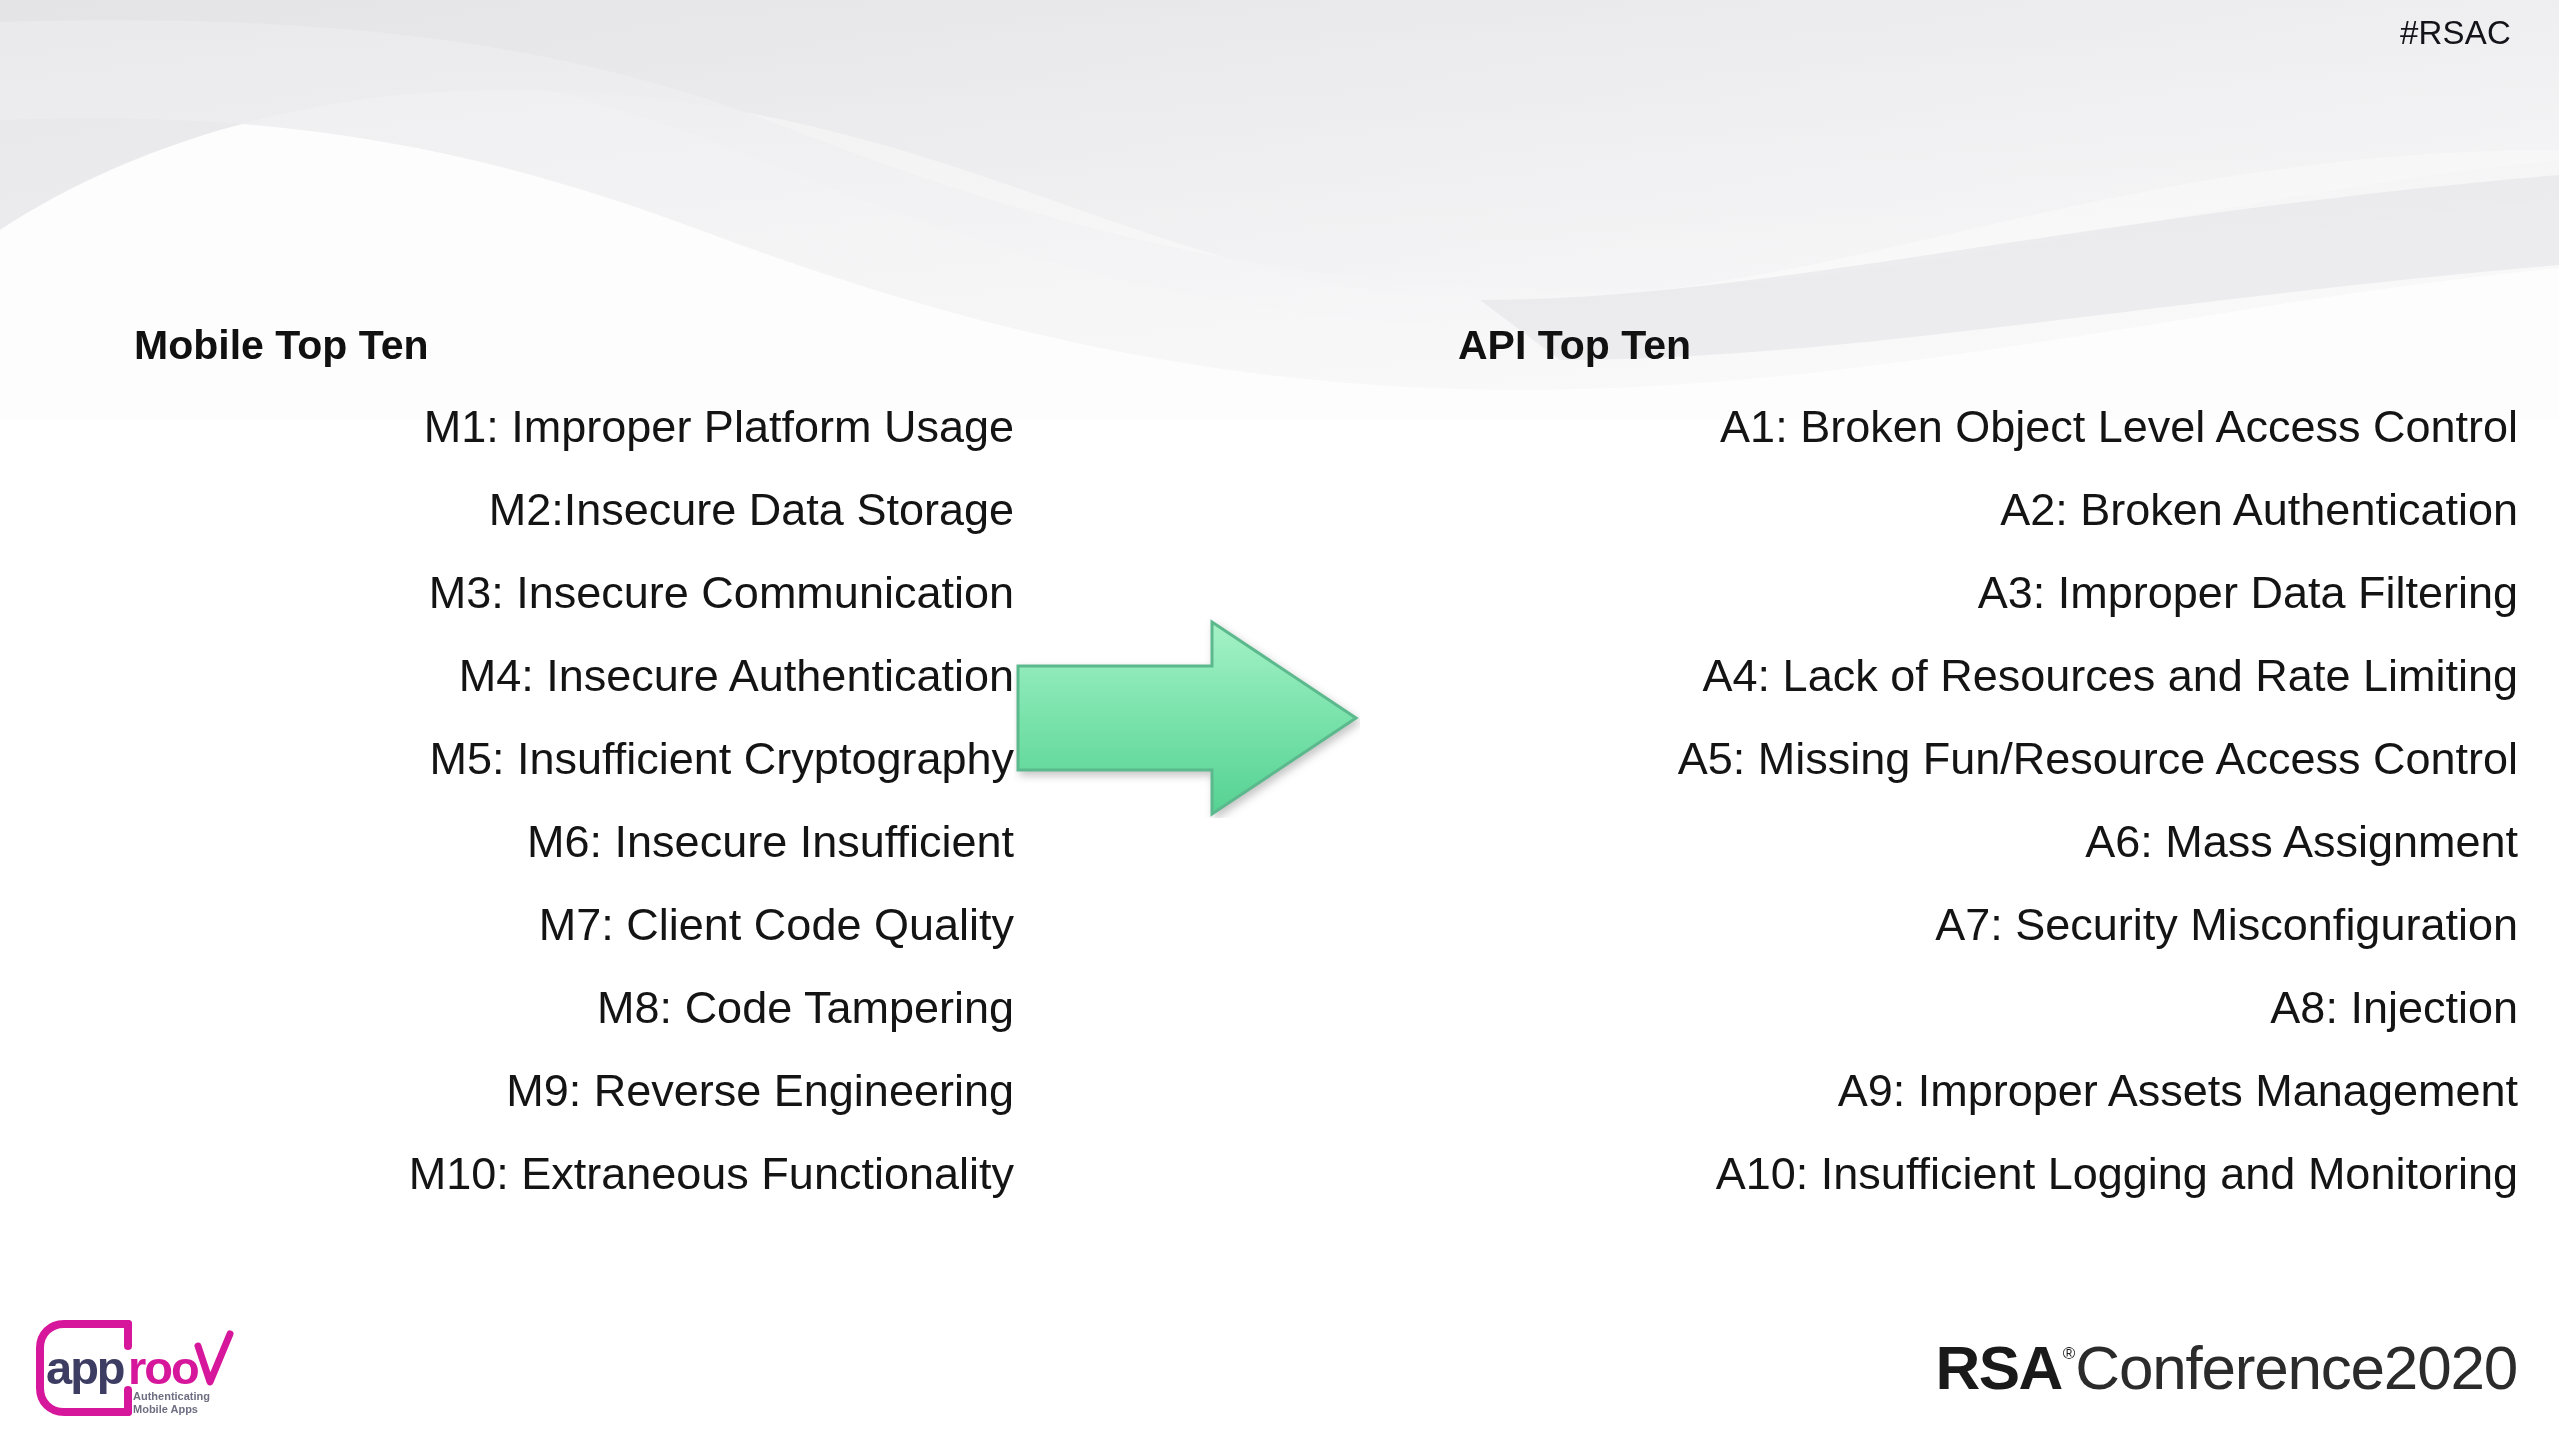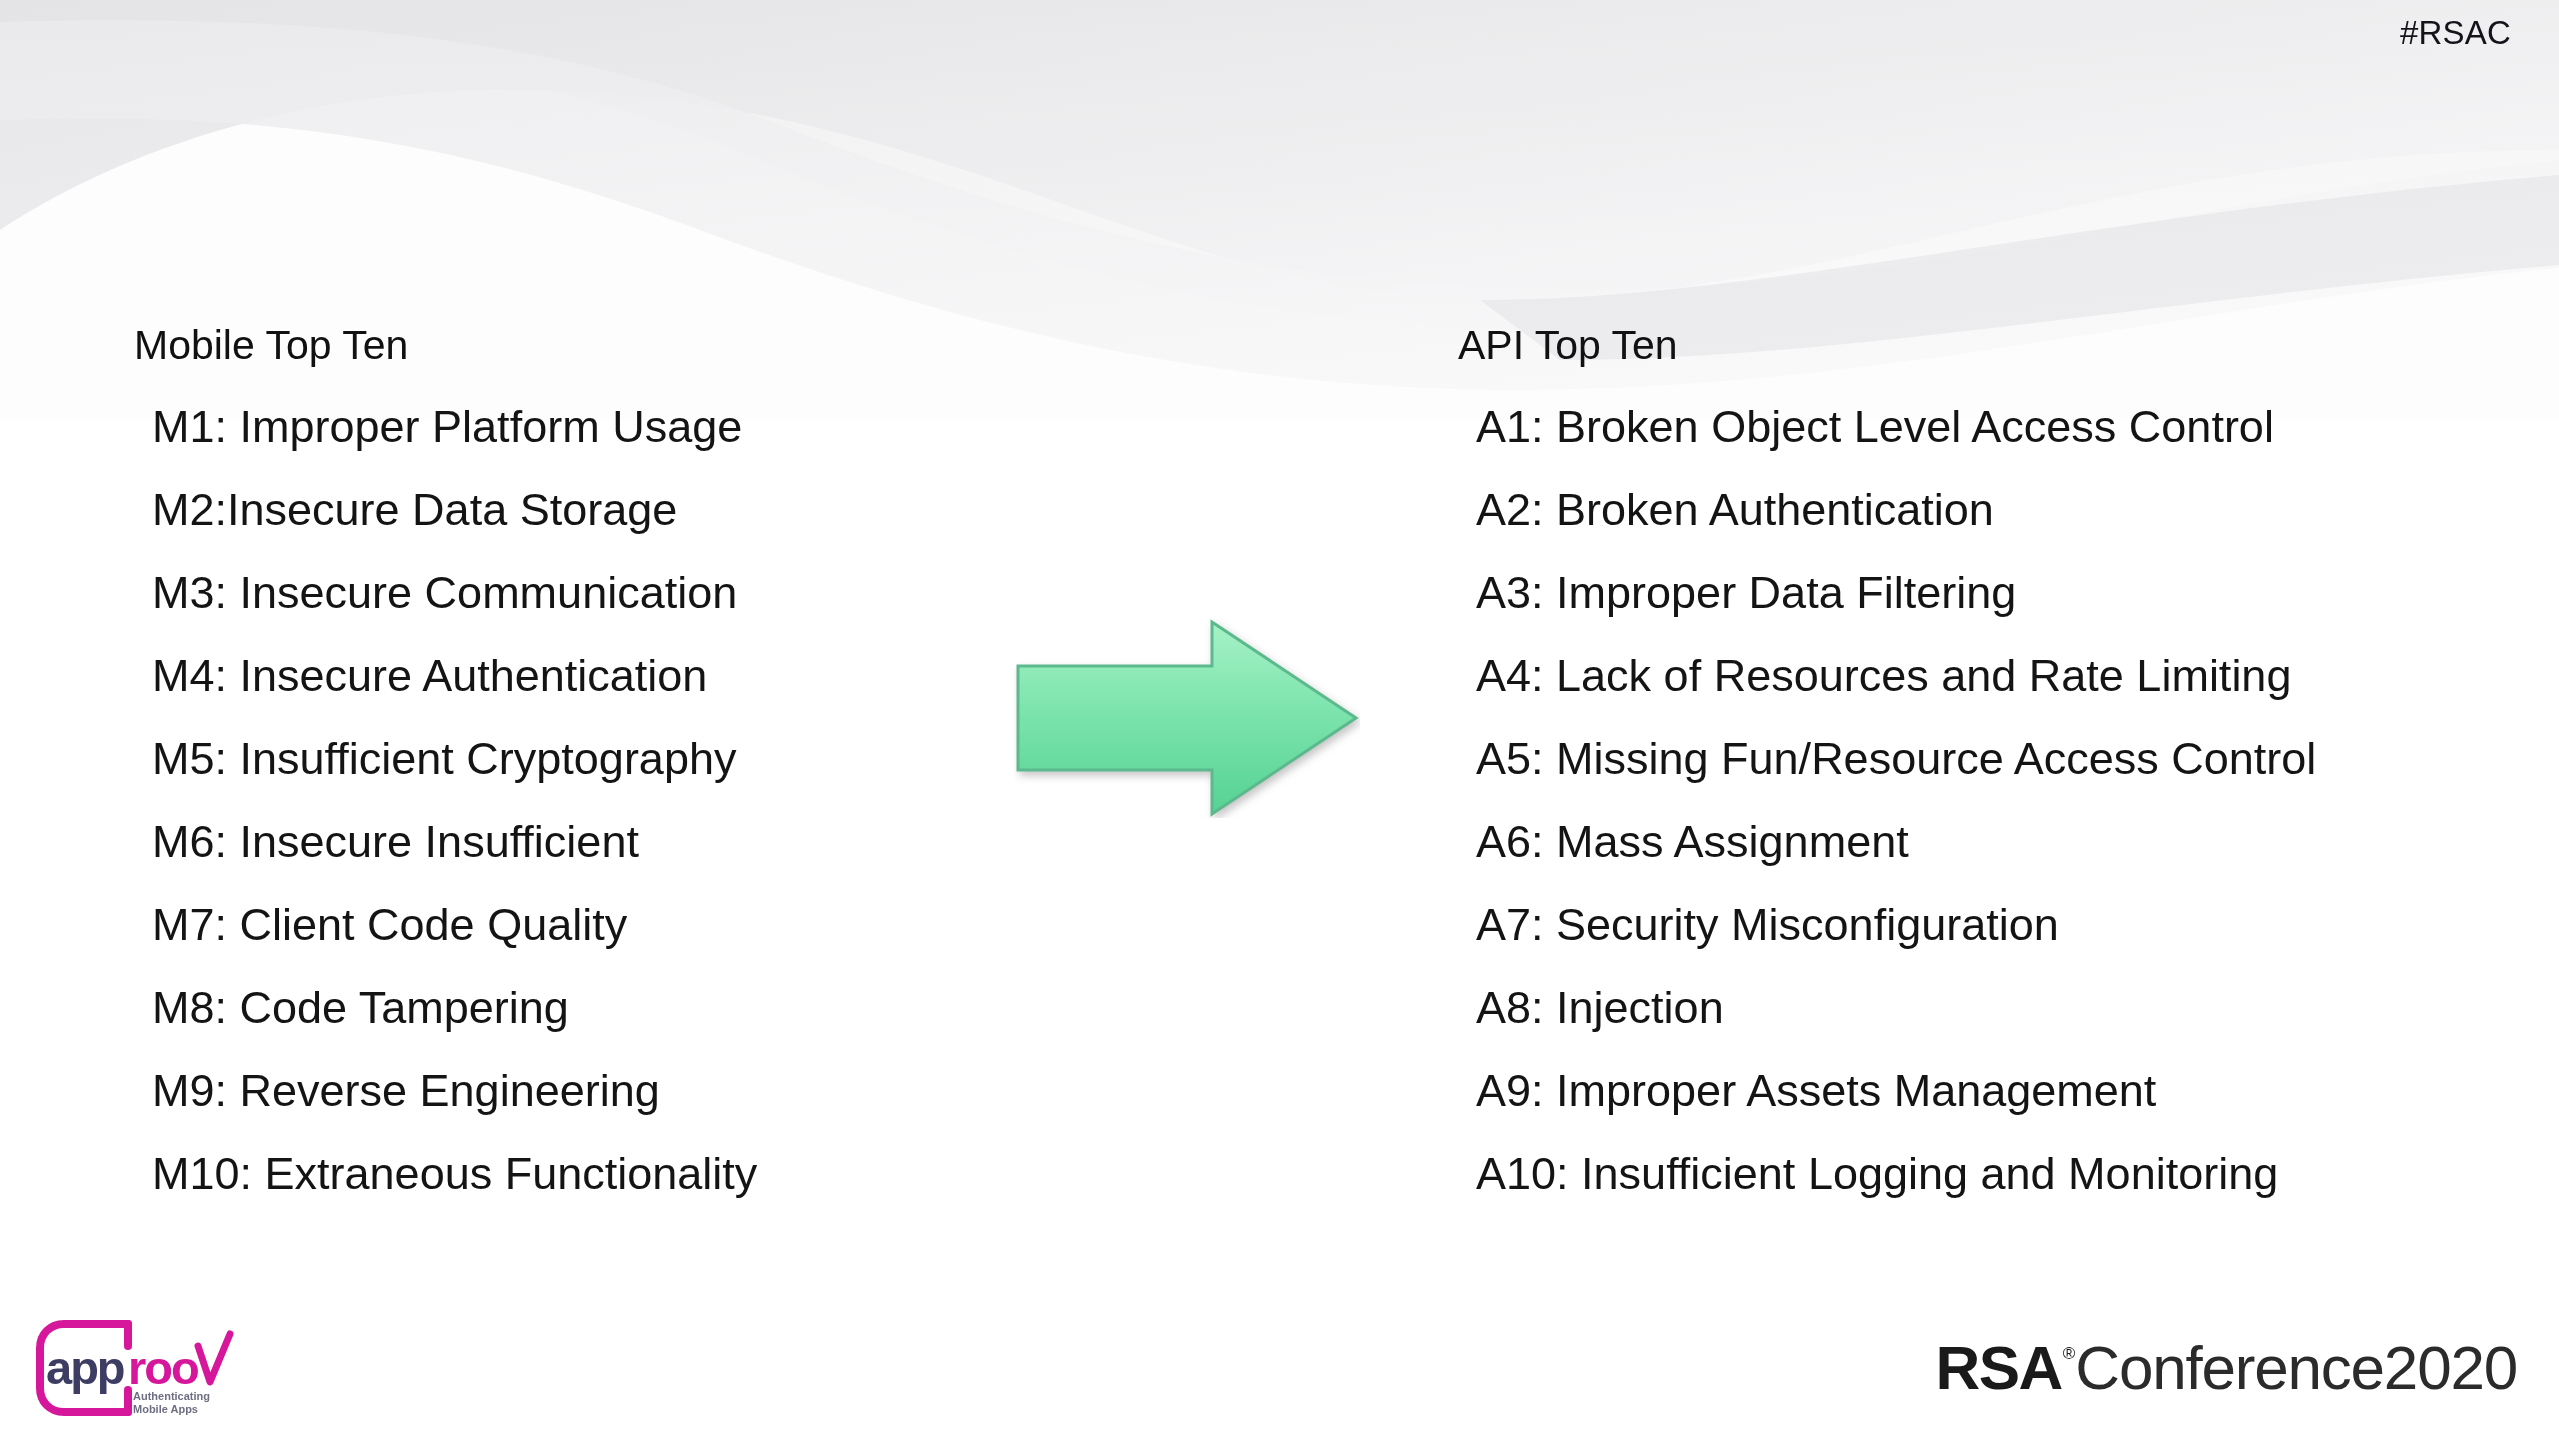--- a/index.html
+++ b/index.html
@@ -57,31 +57,32 @@
   
   .col {
     position: absolute;
     top: 325px;
   }
   .col-left  { left: 134px;  width: 880px; }
   .col-right { left: 1458px; width: 1060px; }
 
   .col-heading {
     font-size: 41px;
-    font-weight: 400;
+    font-weight: 700;
     color: #111111;
     line-height: 1;
     margin: 0 0 38px 0;
     white-space: nowrap;
   }
 
   .risk-list {
     list-style: none;
-    margin: 18px;
+    margin: 0;
     padding: 0;
+    text-align: right;
   }
   .risk-item {
     font-size: 45px;
     font-weight: 400;
     color: #141414;
     line-height: 1;
     margin: 0 0 38px 0;
     white-space: nowrap;
   }
   .risk-item:last-child { margin-bottom: 0; }

